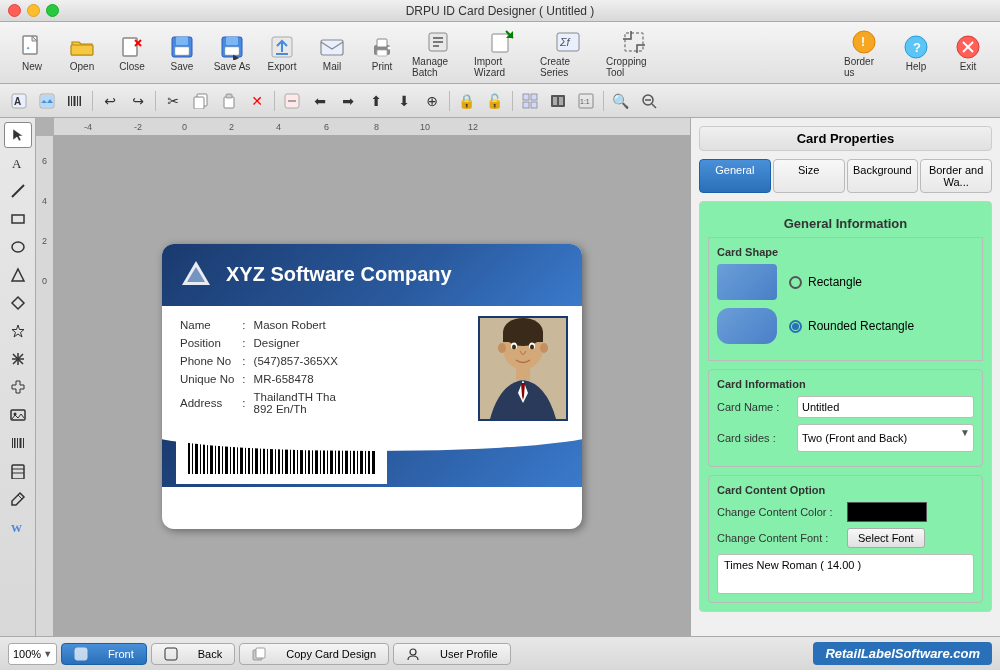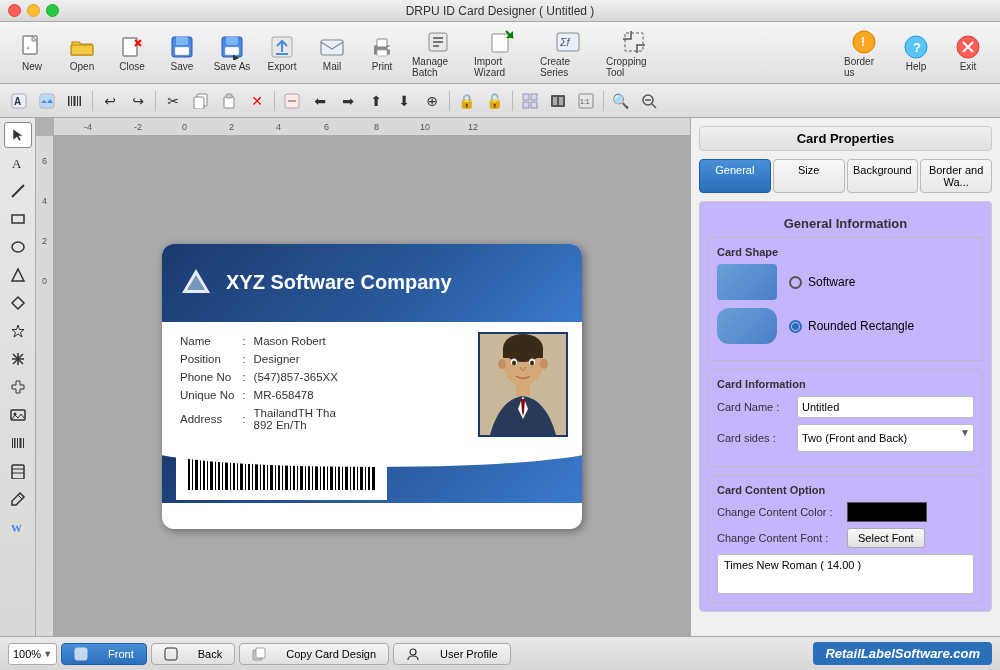--- a/index.html
+++ b/index.html
@@ -108,21 +108,21 @@
       background: white;
       position: relative;
       box-shadow: 2px 2px 8px rgba(0,0,0,0.4);
       border-radius: 12px;
       overflow: hidden;
     }
 
     
     .card-header {
       background: linear-gradient(135deg, #1a3a6e 0%, #2a5a9e 60%, #3a7acc 100%);
-      height: 78px;
+      height: 62px;
       display: flex; align-items: center; padding: 0 16px; gap: 12px;
     }
     .card-body {
       display: flex; gap: 7px;
       background: white;
       padding: 10px 14px;
       flex: 1;
       position: relative;
     }
     .card-info { flex: 1; }
@@ -189,21 +189,21 @@
       font-weight: bold; font-size: 12px;
       margin: 6px 0 4px 0; color: #333;
       border-bottom: 1px solid #ccc;
       padding-bottom: 2px;
     }
     .section-box {
       border: 1px solid #ccc;
       border-radius: 4px;
       padding: 8px;
       margin-bottom: 8px;
-      background: #c4b5fd;
+      background: #86efac;
     }
     .shape-row {
       display: flex; align-items: center; gap: 12px; margin-bottom: 8px;
     }
     .shape-preview {
       width: 60px; height: 36px;
       background: linear-gradient(135deg, #6a9fd8, #4a7fc8);
       border-radius: 4px;
     }
     .shape-preview.rounded {
@@ -817,21 +817,21 @@
     <div class="section-box">
       <div class="section-title" style="text-align:center;font-size:13px;border-bottom:none;font-weight:bold;">General Information</div>
 
       <div style="border:1px solid #bbb;border-radius:0;padding:8px;margin-bottom:8px;">
         <div style="font-size:11px;font-weight:bold;color:#333;margin-bottom:6px;">Card Shape</div>
         <div class="shape-row">
           <div class="shape-preview"></div>
           <label class="radio-label">
             <div class="radio-circle">
             </div>
-            <span>Software</span>
+            <span>Rectangle</span>
           </label>
         </div>
         <div class="shape-row">
           <div class="shape-preview rounded"></div>
           <label class="radio-label">
             <div class="radio-circle selected">
               <div class="radio-dot"></div>
             </div>
             <span>Rounded Rectangle</span>
           </label>

